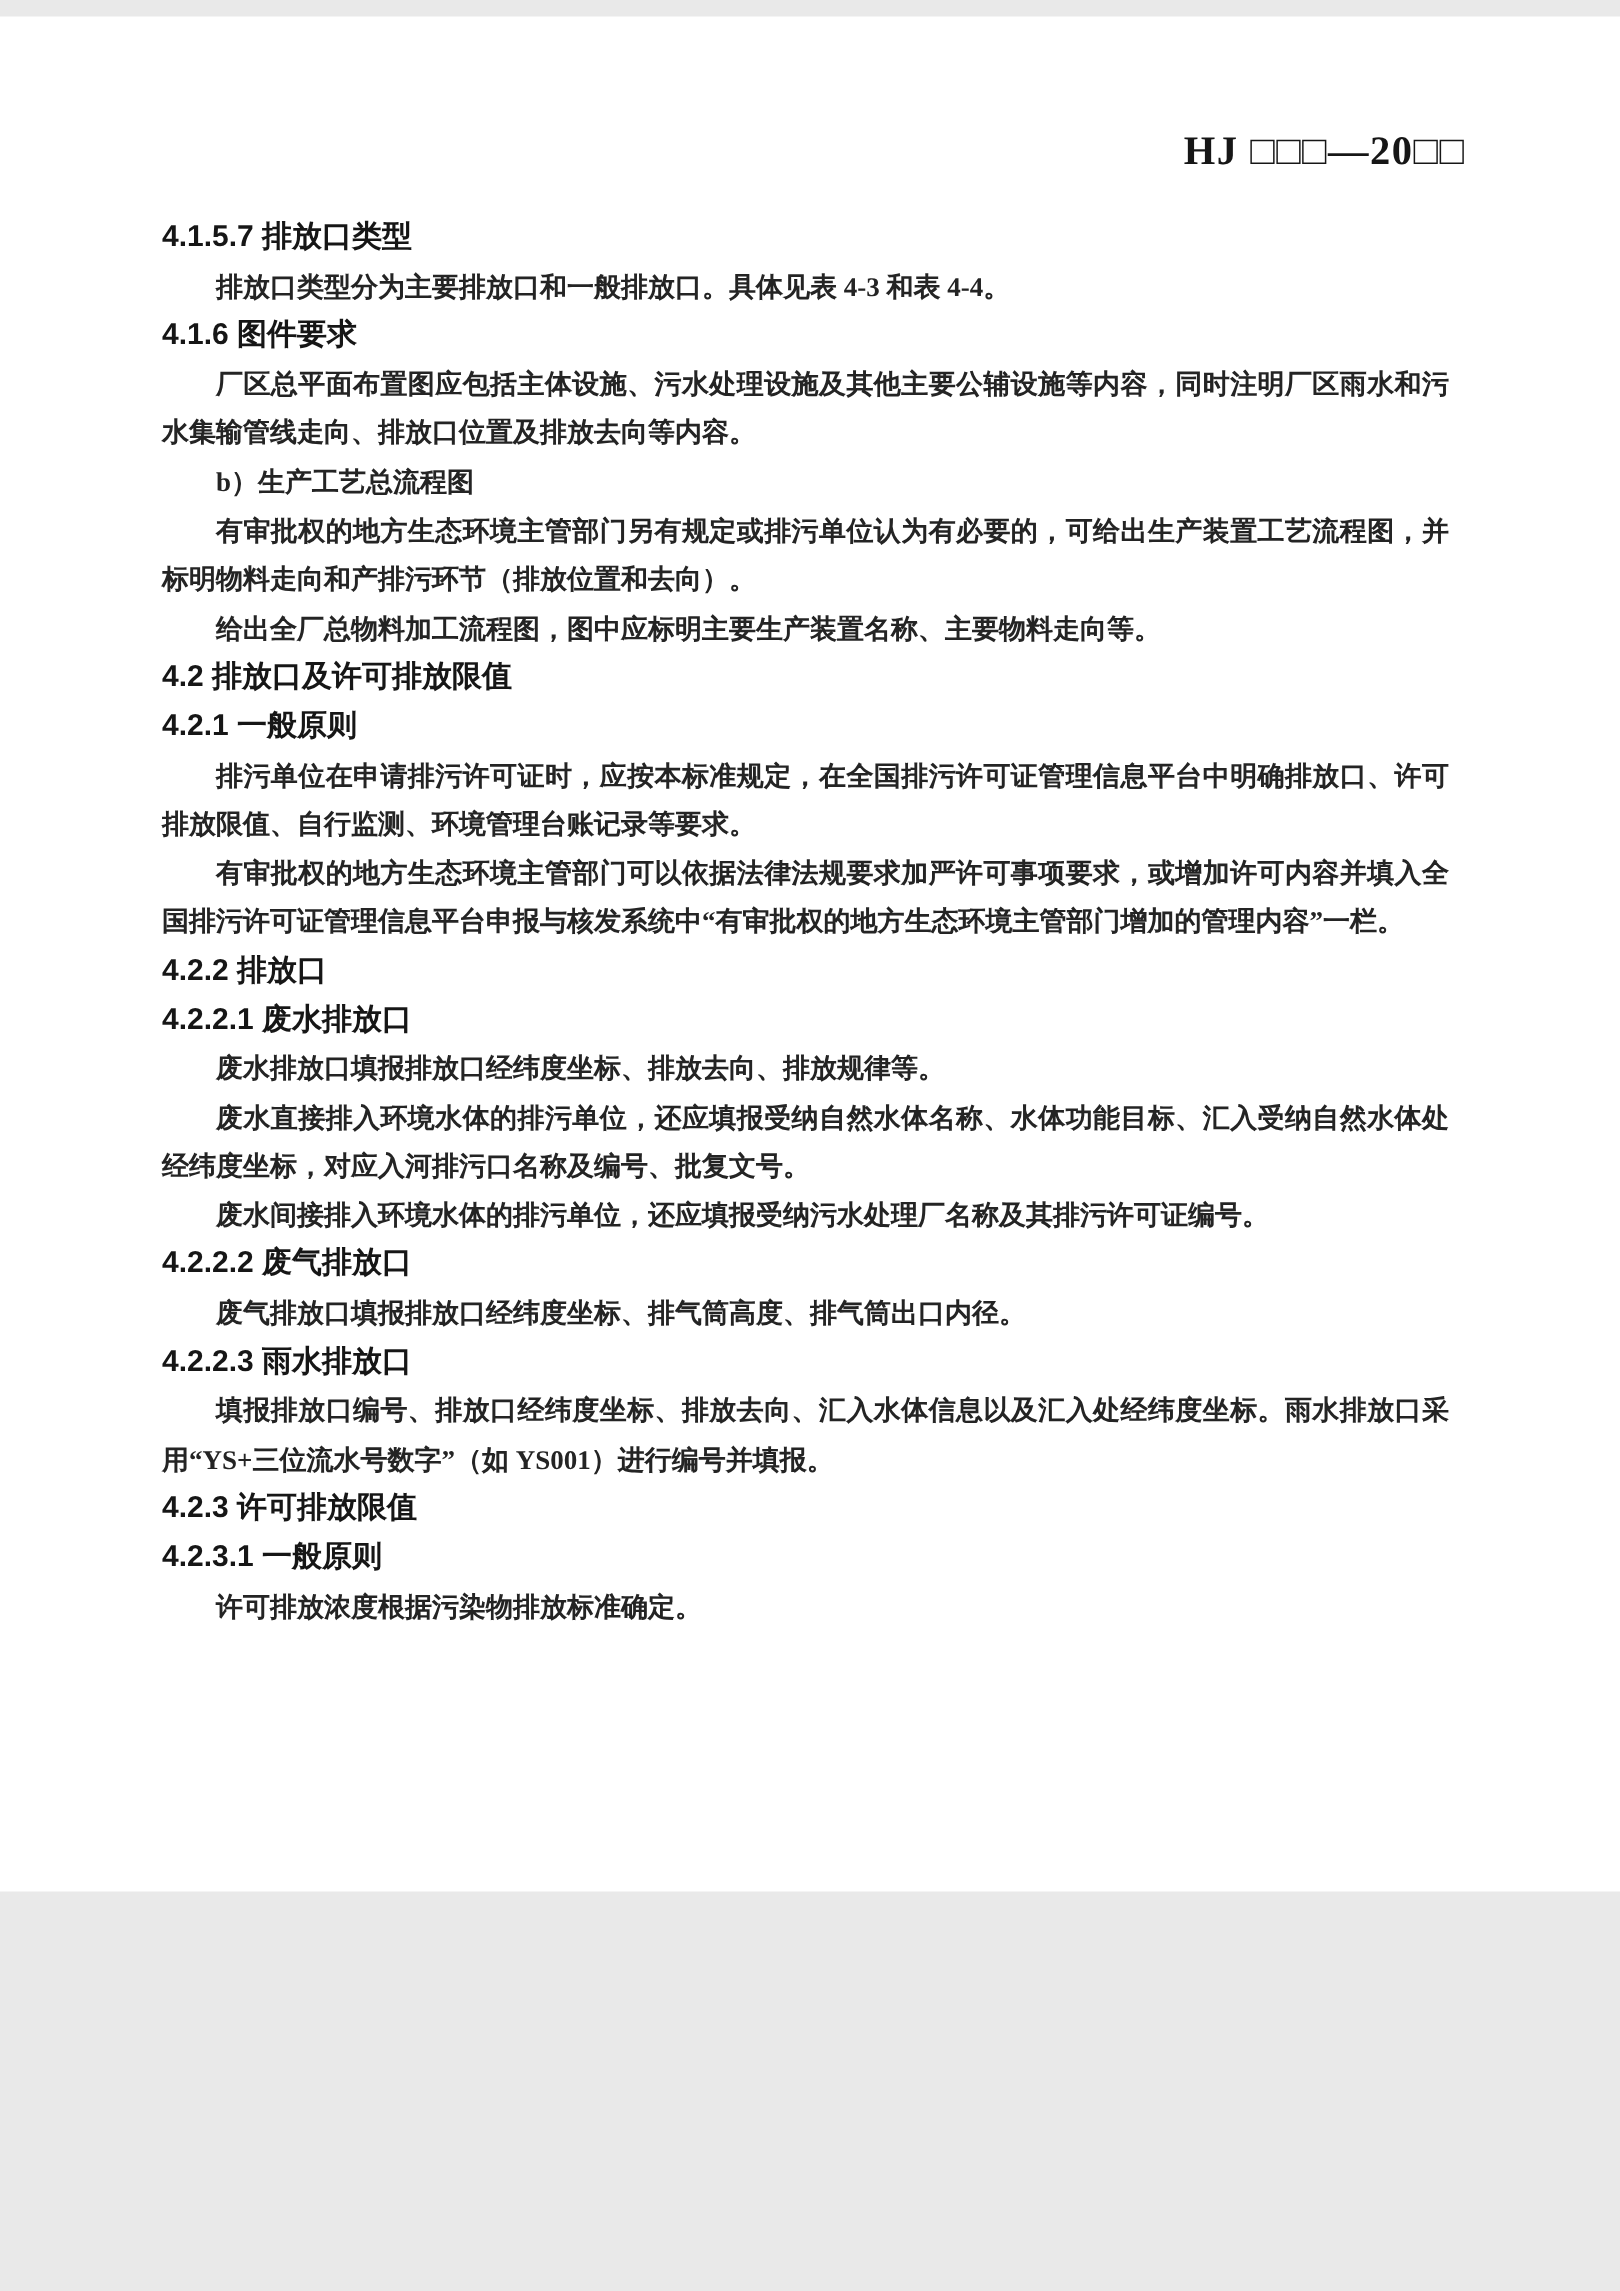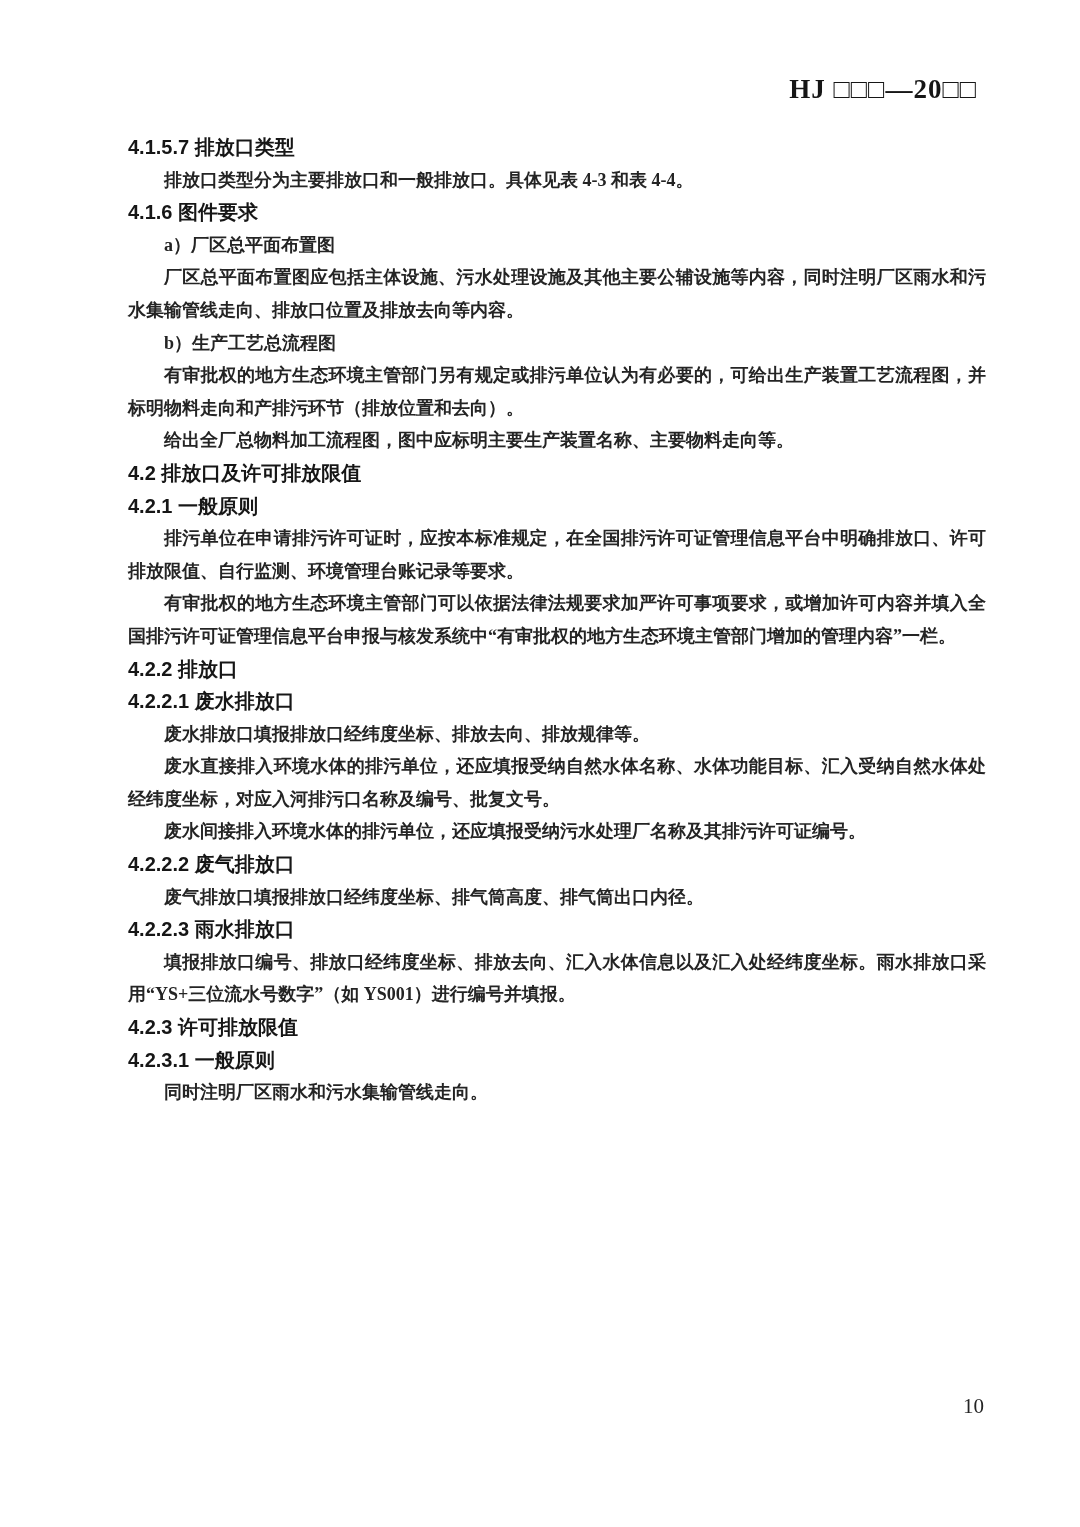--- a/index.html
+++ b/index.html
@@ -3,39 +3,39 @@
 <meta charset="utf-8">
 <style>
   html, body {
     margin: 0;
     padding: 0;
     background: #e9e9e9;
   }
   .page {
     position: relative;
     width: 1080px;
-    height: 1527px;
-    margin: 0 auto;
+    height: 1250px;
+    margin: 11px auto;
     background: var(--page-bg, #ffffff);
     overflow: hidden;
   }
   .doc-header {
     position: absolute;
     top: 74px;
     right: 103px;
     font-family: "Liberation Serif", "DejaVu Serif", serif;
     font-weight: 700;
     font-size: 27px;
     letter-spacing: 1px;
     color: var(--heading-color, #161616);
     white-space: nowrap;
   }
   .doc-body {
     position: absolute;
-    left: 128px;
+    left: 108px;
     top: 131px;
     width: 858px;
   }
   .doc-body p {
     margin: 0;
     padding: 0;
     line-height: 32.6px;
   }
   .block-heading {
     font-family: "Liberation Sans", "DejaVu Sans", sans-serif;
@@ -68,37 +68,36 @@
 </head>
 <body>
 
 <div class="page" style="--page-bg: #ffffff; --text-color: #242424; --heading-color: #161616;">
   <div class="doc-header">HJ □□□—20□□</div>
 
   <div class="doc-body">
       <p class="block-heading">4.1.5.7 排放口类型</p>
       <p class="block-paragraph">排放口类型分为主要排放口和一般排放口。具体见表 4-3 和表 4-4。</p>
       <p class="block-heading">4.1.6 图件要求</p>
-      <p class="block-paragraph">a）厂区总平面布置图</p>
       <p class="block-paragraph">厂区总平面布置图应包括主体设施、污水处理设施及其他主要公辅设施等内容，同时注明厂区雨水和污水集输管线走向、排放口位置及排放去向等内容。</p>
       <p class="block-paragraph">b）生产工艺总流程图</p>
       <p class="block-paragraph">有审批权的地方生态环境主管部门另有规定或排污单位认为有必要的，可给出生产装置工艺流程图，并标明物料走向和产排污环节（排放位置和去向）。</p>
       <p class="block-paragraph">给出全厂总物料加工流程图，图中应标明主要生产装置名称、主要物料走向等。</p>
       <p class="block-heading">4.2 排放口及许可排放限值</p>
       <p class="block-heading">4.2.1 一般原则</p>
       <p class="block-paragraph">排污单位在申请排污许可证时，应按本标准规定，在全国排污许可证管理信息平台中明确排放口、许可排放限值、自行监测、环境管理台账记录等要求。</p>
       <p class="block-paragraph">有审批权的地方生态环境主管部门可以依据法律法规要求加严许可事项要求，或增加许可内容并填入全国排污许可证管理信息平台申报与核发系统中“有审批权的地方生态环境主管部门增加的管理内容”一栏。</p>
       <p class="block-heading">4.2.2 排放口</p>
       <p class="block-heading">4.2.2.1 废水排放口</p>
       <p class="block-paragraph">废水排放口填报排放口经纬度坐标、排放去向、排放规律等。</p>
       <p class="block-paragraph">废水直接排入环境水体的排污单位，还应填报受纳自然水体名称、水体功能目标、汇入受纳自然水体处经纬度坐标，对应入河排污口名称及编号、批复文号。</p>
       <p class="block-paragraph">废水间接排入环境水体的排污单位，还应填报受纳污水处理厂名称及其排污许可证编号。</p>
       <p class="block-heading">4.2.2.2 废气排放口</p>
       <p class="block-paragraph">废气排放口填报排放口经纬度坐标、排气筒高度、排气筒出口内径。</p>
       <p class="block-heading">4.2.2.3 雨水排放口</p>
       <p class="block-paragraph">填报排放口编号、排放口经纬度坐标、排放去向、汇入水体信息以及汇入处经纬度坐标。雨水排放口采用“YS+三位流水号数字”（如 YS001）进行编号并填报。</p>
       <p class="block-heading">4.2.3 许可排放限值</p>
       <p class="block-heading">4.2.3.1 一般原则</p>
-      <p class="block-paragraph">同时注明厂区雨水和污水集输管线走向。</p>
+      <p class="block-paragraph">许可排放浓度根据污染物排放标准确定。</p>
     </div>
 
   <div class="doc-footer">10</div>
 </div>
 
 </body></html>

